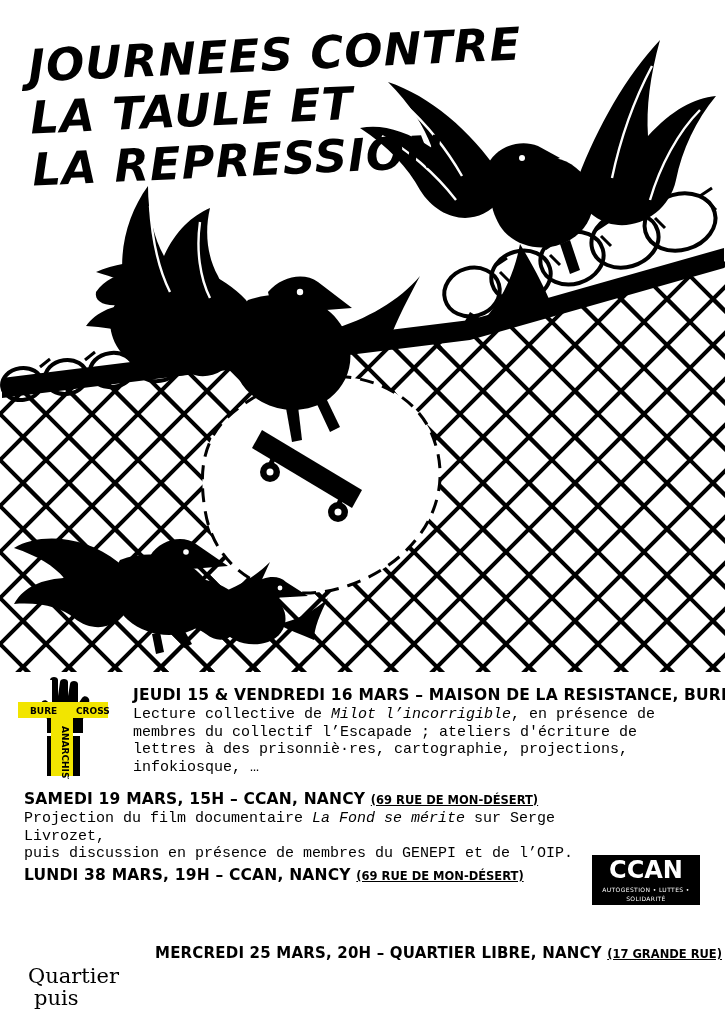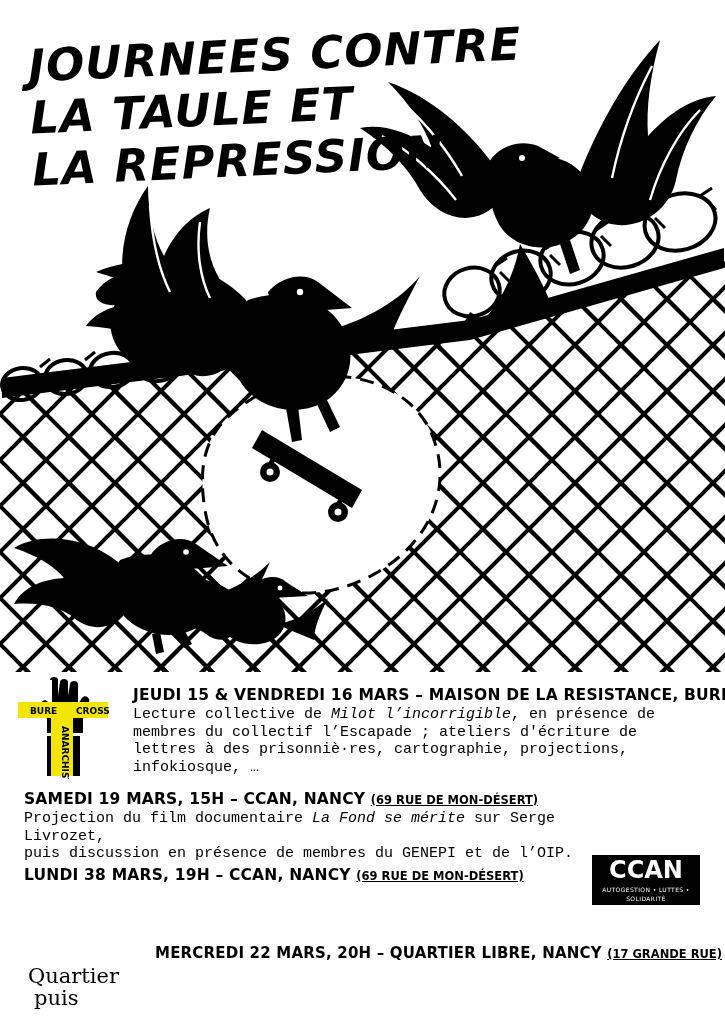--- a/index.html
+++ b/index.html
@@ -371,18 +371,18 @@
 
   <div class="ev" id="ev3">
     <div class="ev-head">
       <span>LUNDI 38 MARS, 19H – CCAN, NANCY</span>
       <span class="small">(69 RUE DE MON-DÉSERT)</span>
     </div>
   </div>
 
   <div class="ev" id="ev4">
     <div class="ev-head">
-      <span>MERCREDI 22 MARS, 20H – QUARTIER LIBRE, NANCY</span>
+      <span>MERCREDI 25 MARS, 20H – QUARTIER LIBRE, NANCY</span>
       <span class="small">(17 GRANDE RUE)</span>
     </div>
   </div>
 
 </div>
 
 </body></html>

